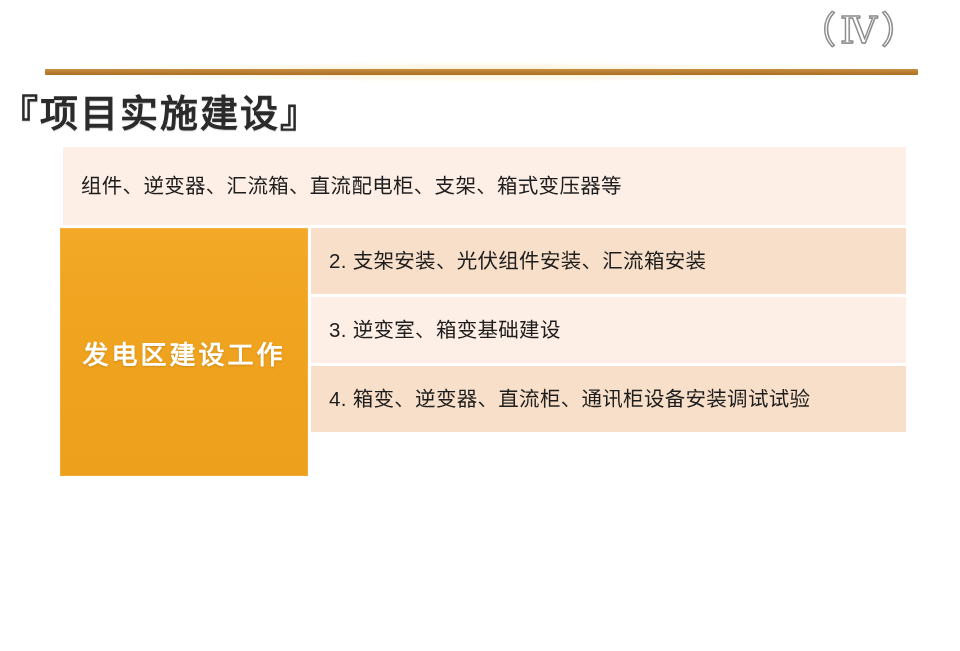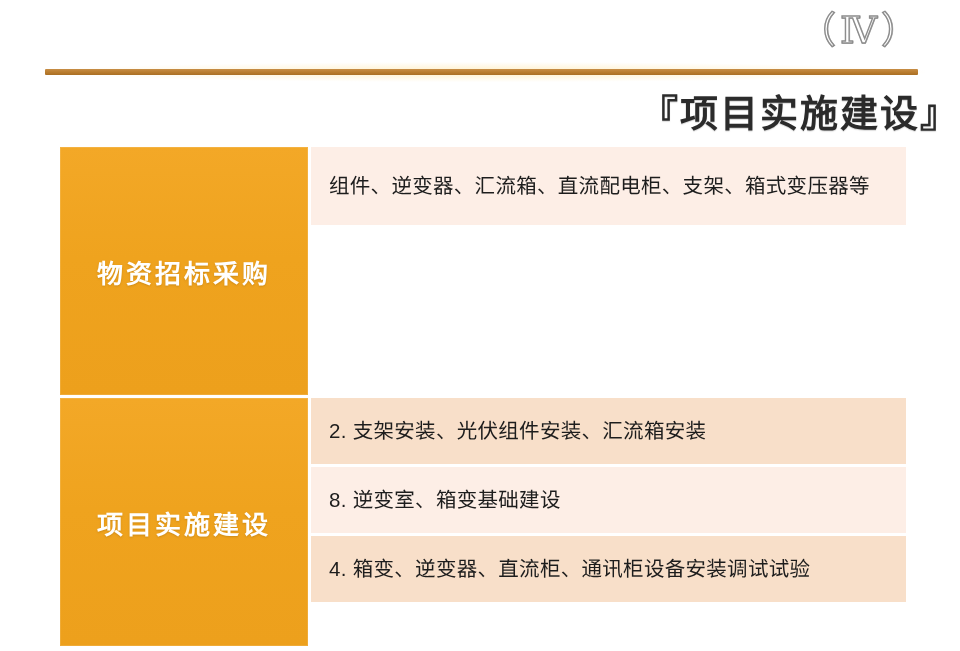--- a/index.html
+++ b/index.html
@@ -55,21 +55,21 @@
     background: radial-gradient(ellipse at 50% 50%, rgba(255,236,190,0.85) 0%, rgba(255,255,255,0) 72%);
     pointer-events: none;
   }
 
   
   .slide-title {
     position: absolute;
     left: 0;
     right: 0;
     top: 90px;
-    text-align: right;
+    text-align: left;
     font-family: "DejaVu Serif", "Liberation Serif", serif;
     font-size: 38px;
     font-weight: 700;
     color: #2b2b2b;
     letter-spacing: 2px;
     line-height: 1.25;
     text-shadow: 0 1px 1px rgba(160,160,160,0.45);
     white-space: nowrap;
   }
 
@@ -142,40 +142,37 @@
 <div class="slide-number">（Ⅳ）</div>
 
 <div class="top-rule-glow"></div>
 <div class="top-rule"></div>
 
 <div class="slide-title">『项目实施建设』</div>
 
 <div class="table-wrap">
 
   <div class="t-row">
-    <div class="group-col">
-      <div class="label-cell" style="height:78px">物资招标采购</div>
-    </div>
     <div class="content-col">
       <div class="content-cell tone-light" style="height:78px">
         <span class="cell-text">组件、逆变器、汇流箱、直流配电柜、支架、箱式变压器等</span>
       </div>
     </div>
   </div>
 
   <div class="t-row">
     <div class="group-col">
-      <div class="label-cell" style="height:405px">项目实施建设</div>
+      <div class="label-cell" style="height:405px">发电区建设工作</div>
     </div>
     <div class="content-col">
       <div class="content-cell tone-dark" style="height:66px">
         <span class="cell-text">2. 支架安装、光伏组件安装、汇流箱安装</span>
       </div>
       <div class="content-cell tone-light" style="height:66px">
-        <span class="cell-text">8. 逆变室、箱变基础建设</span>
+        <span class="cell-text">3. 逆变室、箱变基础建设</span>
       </div>
       <div class="content-cell tone-dark" style="height:66px">
         <span class="cell-text">4. 箱变、逆变器、直流柜、通讯柜设备安装调试试验</span>
       </div>
 
     </div>
   </div>
 
 </div>
 

